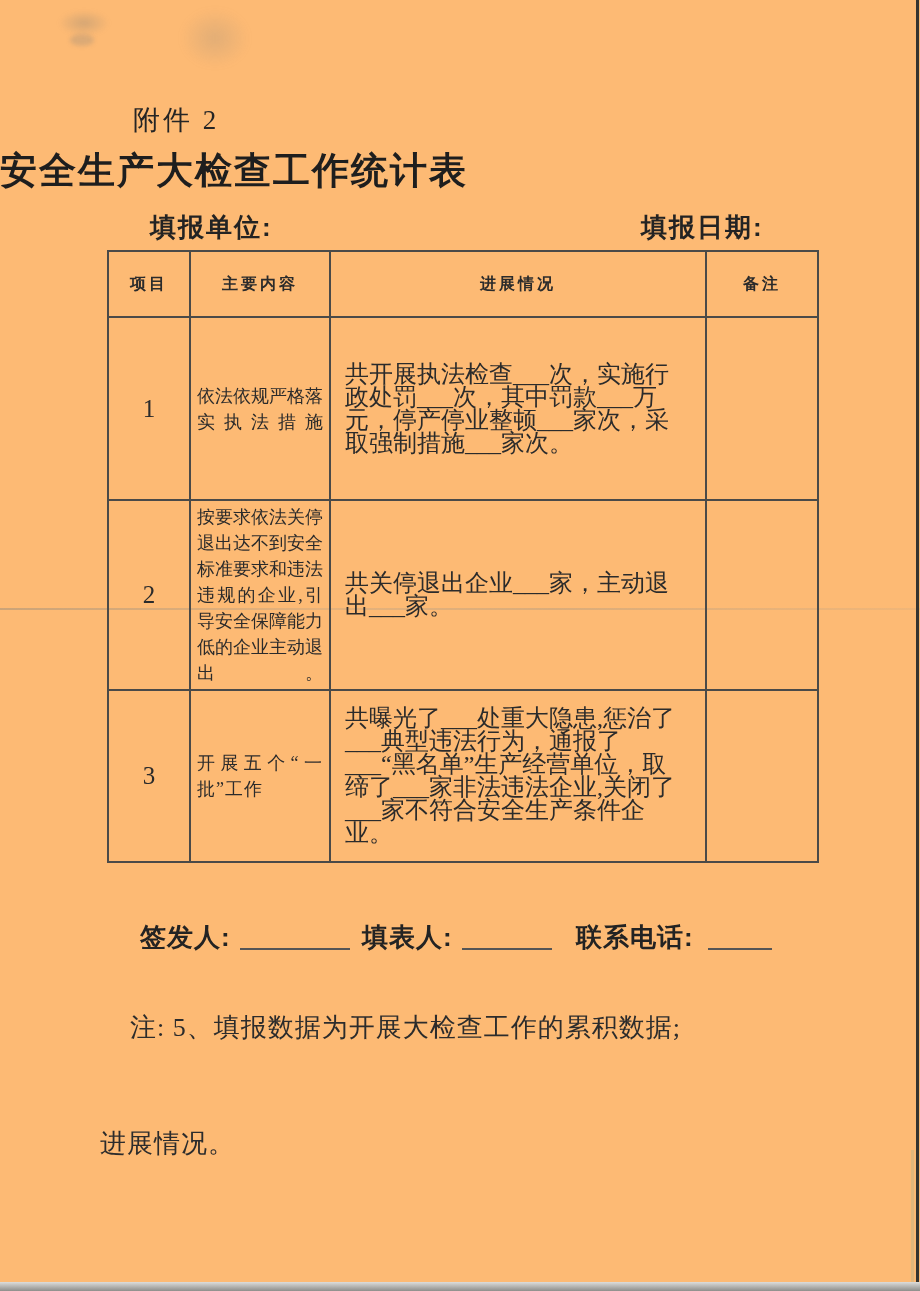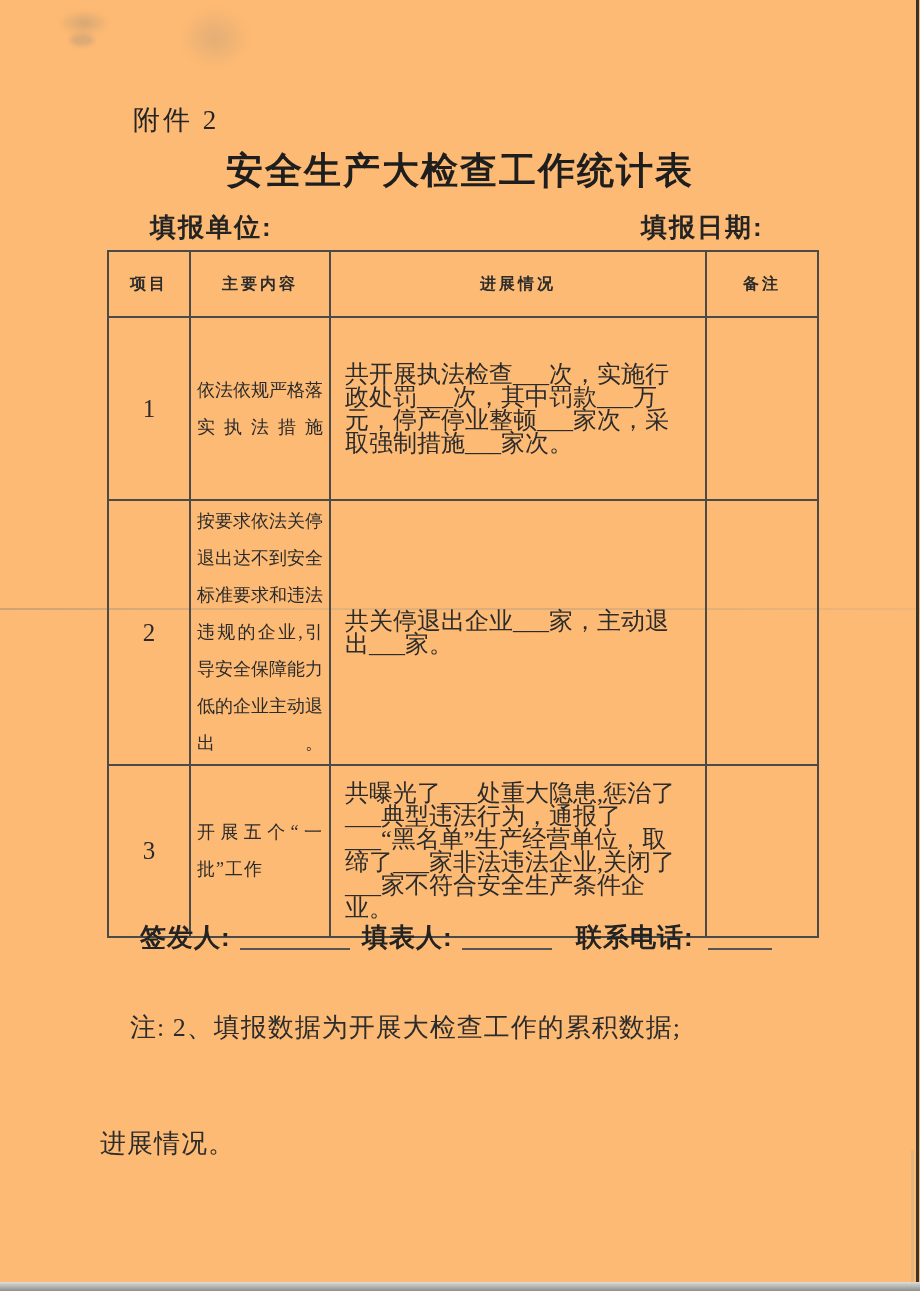--- a/index.html
+++ b/index.html
@@ -14,21 +14,21 @@
     color:#2b2b2b;
     overflow:hidden;
   }
   
   .attachment{
     position:absolute;left:133px;top:102px;
     font-size:27px;letter-spacing:3px;color:#252525;
   }
   .doc-title{
     position:absolute;left:0;top:146px;width:920px;
-    text-align:center;
+    text-align:left;
     font-family:"Liberation Sans","DejaVu Sans",sans-serif;
     font-weight:700;font-size:37px;letter-spacing:2px;color:#1e1e1e;
   }
   .meta-row{position:absolute;top:210px;left:0;width:920px;height:34px;}
   .meta-unit{position:absolute;left:150px;top:0;}
   .meta-date{position:absolute;left:641px;top:0;}
   .meta-row span{
     font-family:"Liberation Sans","DejaVu Sans",sans-serif;
     font-weight:600;font-size:26px;letter-spacing:2px;color:#232323;
   }
@@ -45,21 +45,21 @@
   }
   td.hdr{
     text-align:center;
     font-family:"Liberation Sans","DejaVu Sans",sans-serif;
     font-weight:700;font-size:16px;letter-spacing:3px;color:#202020;
   }
   td.num{
     text-align:center;font-size:25px;color:#262626;
   }
   td.content{
-    padding:2px 6px;font-size:18px;line-height:37px;
+    padding:2px 6px;font-size:18px;line-height:26px;
     text-align:justify;text-align-last:justify;color:#2d2d2d;
   }
   td.content.last-left{text-align-last:left;letter-spacing:1px;}
   td.progress{
     padding:0 16px 0 14px;font-size:24px;line-height:23px;
     text-align:left;color:#2d2d2d;
   }
   td.remark{background:transparent;}
   
   .signature{position:absolute;top:920px;left:0;width:920px;height:36px;}
@@ -174,20 +174,20 @@
 
   <div class="signature">
     <span class="lbl sig-issuer">签发人:</span>
     <span class="blank blank-issuer"></span>
     <span class="lbl sig-filler">填表人:</span>
     <span class="blank blank-filler"></span>
     <span class="lbl sig-phone">联系电话:</span>
     <span class="blank blank-phone"></span>
   </div>
 
-  <div class="note note1">注: 2、填报数据为开展大检查工作的累积数据;</div>
+  <div class="note note1">注: 5、填报数据为开展大检查工作的累积数据;</div>
   <div class="note note3">进展情况。</div>
 
   <div class="artifact scan-beige"></div>
   <div class="artifact scan-redge"></div>
   <div class="artifact scan-bottom"></div>
 
 </div>
 
 </body></html>

